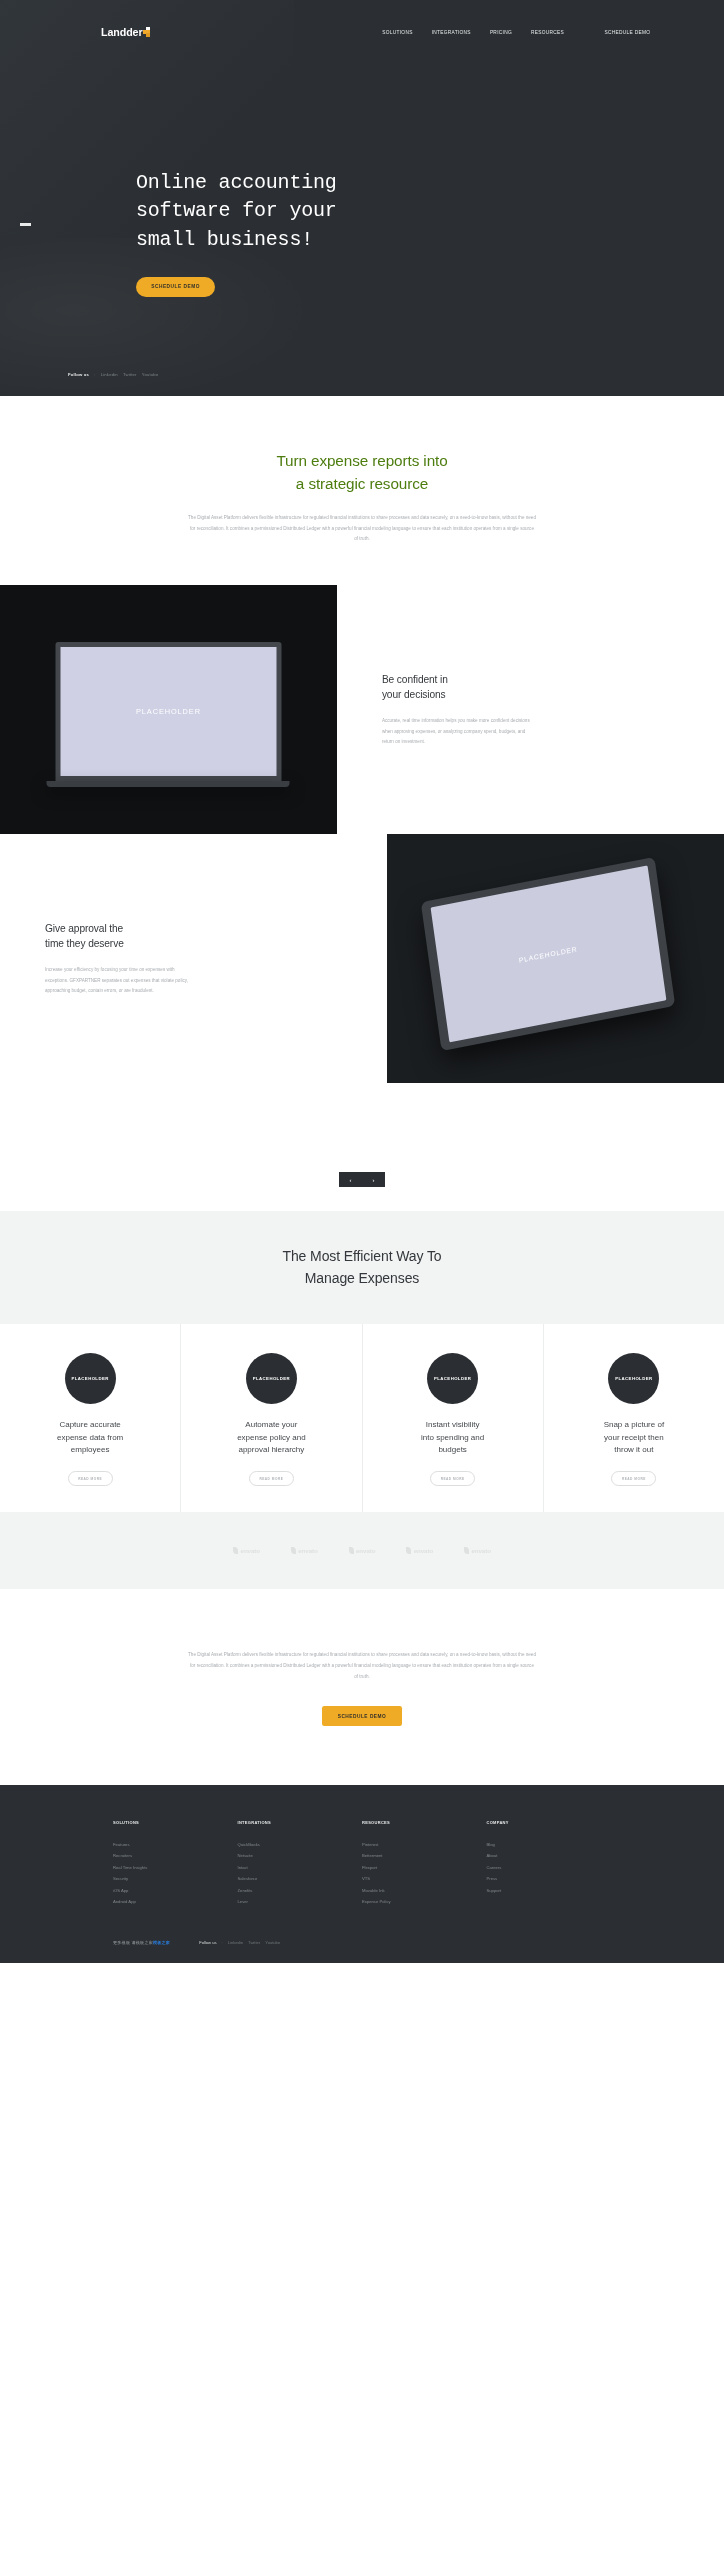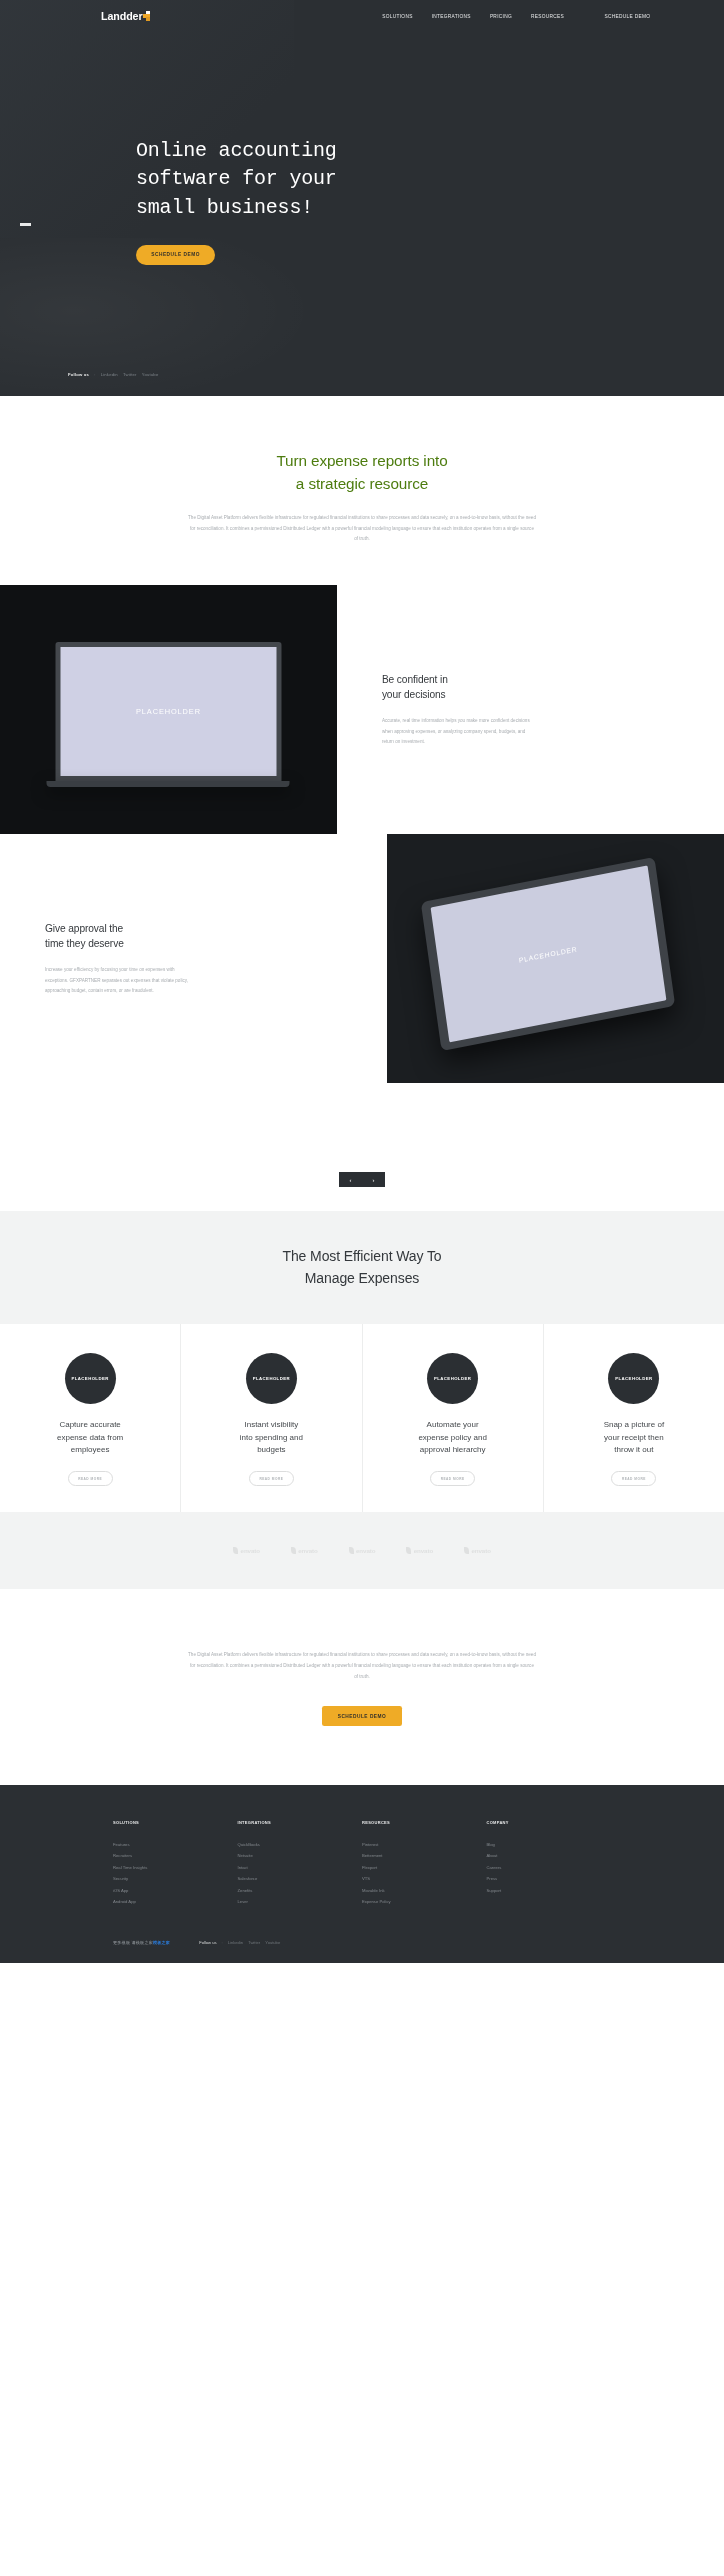--- a/index.html
+++ b/index.html
@@ -26,21 +26,21 @@
   }
   .hero-bg-glow {
     position:absolute; left:-45px; top:238px; width:396px; height:181px;
     background:radial-gradient(ellipse at 30% 40%, rgba(255,255,255,.045), rgba(255,255,255,0) 62%);
   }
   .nav {
     position:relative; z-index:5;
     height:32px;
     display:flex; align-items:center;
     padding:0 0 0 0;
-    max-width:588px; margin:0 auto;
+    max-width:588px; margin:16px auto;
   }
   .logo {
     display:flex; align-items:flex-start;
     color:#fff; font-size:10.7px; font-weight:600; letter-spacing:-0.1px;
     margin-right:auto; padding-left:33px;
     position:relative;
   }
   .logo-plus { position:relative; width:9px; height:9px; margin-left:0.6px; margin-top:0.6px; }
   .logo-plus i { position:absolute; display:block; }
   .logo-plus .sq-w { width:4px; height:4px; background:#fff; left:2.8px; top:0; }
@@ -338,32 +338,32 @@
         </div>
         <h4>Capture accurate
 expense data from
 employees</h4>
         <button class="read-more">READ MORE</button>
       </div>
       <div class="card">
         <div class="circle">
           <span>PLACEHOLDER</span>
         </div>
+        <h4>Automate your
+expense policy and
+approval hierarchy</h4>
+        <button class="read-more">READ MORE</button>
+      </div>
+      <div class="card">
+        <div class="circle">
+          <span>PLACEHOLDER</span>
+        </div>
         <h4>Instant visibility
 into spending and
 budgets</h4>
-        <button class="read-more">READ MORE</button>
-      </div>
-      <div class="card">
-        <div class="circle">
-          <span>PLACEHOLDER</span>
-        </div>
-        <h4>Automate your
-expense policy and
-approval hierarchy</h4>
         <button class="read-more">READ MORE</button>
       </div>
       <div class="card">
         <div class="circle">
           <span>PLACEHOLDER</span>
         </div>
         <h4>Snap a picture of
 your receipt then
 throw it out</h4>
         <button class="read-more">READ MORE</button>

